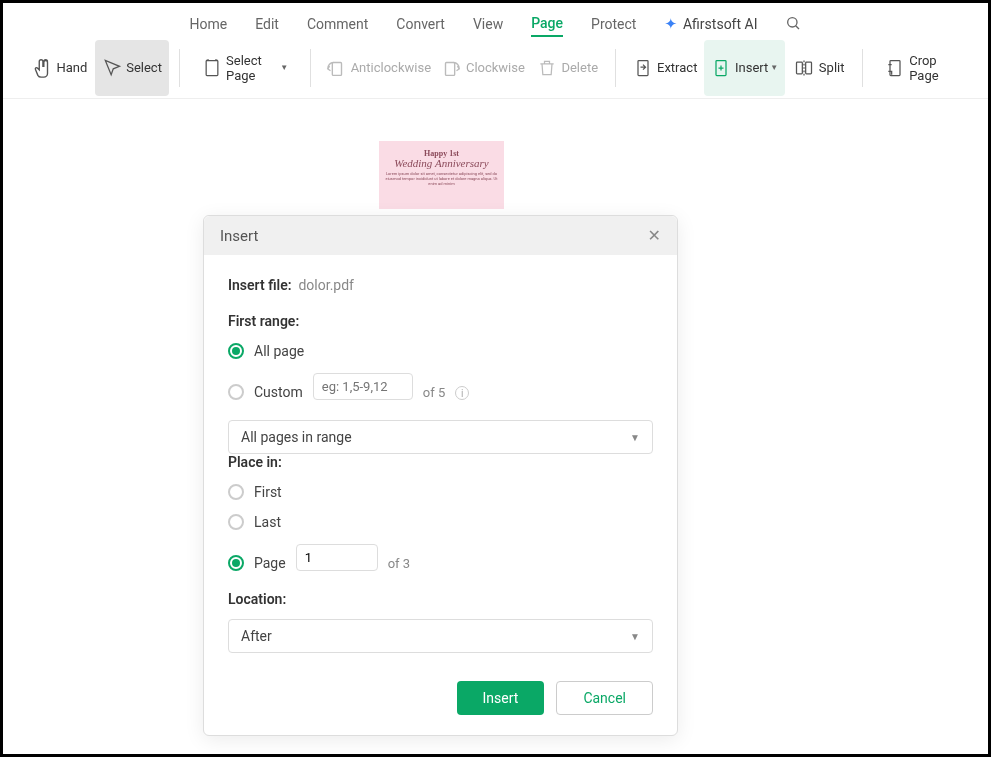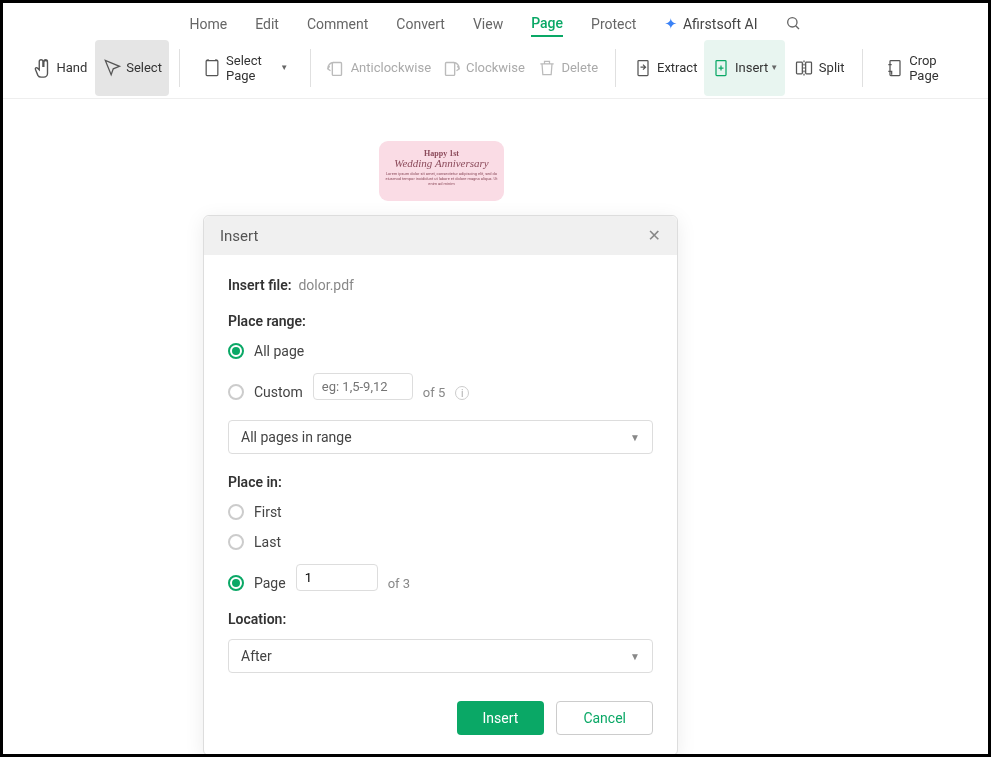--- a/index.html
+++ b/index.html
@@ -102,29 +102,28 @@
     .content-area {
       position: relative;
       height: calc(100% - 96px);
       background: #fff;
     }
     .page-thumb {
       position: absolute;
       left: 376px;
       top: 42px;
       width: 125px;
-      height: 60px;
+      height: 68px;
       background: #fadce5;
       display: flex;
       flex-direction: column;
       align-items: center;
       justify-content: flex-start;
       padding: 8px 6px;
       text-align: center;
-      border-radius: 9px;
     }
     .thumb-title {
       font-family: cursive;
       font-size: 8px;
       color: #8b4a5a;
       font-weight: bold;
     }
     .thumb-subtitle {
       font-family: cursive;
       font-size: 11px;
@@ -239,21 +238,20 @@
       width: 100%;
       border: 1px solid #ddd;
       border-radius: 4px;
       padding: 8px 12px;
       font-size: 14px;
       color: #444;
       display: flex;
       justify-content: space-between;
       align-items: center;
       cursor: pointer;
-      margin-bottom: 20px;
     }
     .dropdown .arrow {
       color: #888;
       font-size: 10px;
     }
     .dialog-footer {
       padding: 14px 24px 20px;
       display: flex;
       justify-content: flex-end;
       gap: 12px;
@@ -413,21 +411,21 @@
   <div class="dialog-header">
     <span>Insert</span>
     <span class="close-x">✕</span>
   </div>
   <div class="dialog-body">
     <div class="section-label mb20">
       <span>Insert file:</span>
       &nbsp;<span class="filename">dolor.pdf</span>
     </div>
 
-    <div class="section-label">Place range:</div>
+    <div class="section-label">First range:</div>
 
     <div class="row">
       <span class="radio checked"></span>
       <span class="radio-label">All page</span>
     </div>
 
     <div class="row mb20">
       <span class="radio"></span>
       <span class="radio-label">Custom</span>
       <input class="text-input" placeholder="eg: 1,5-9,12" style="">

